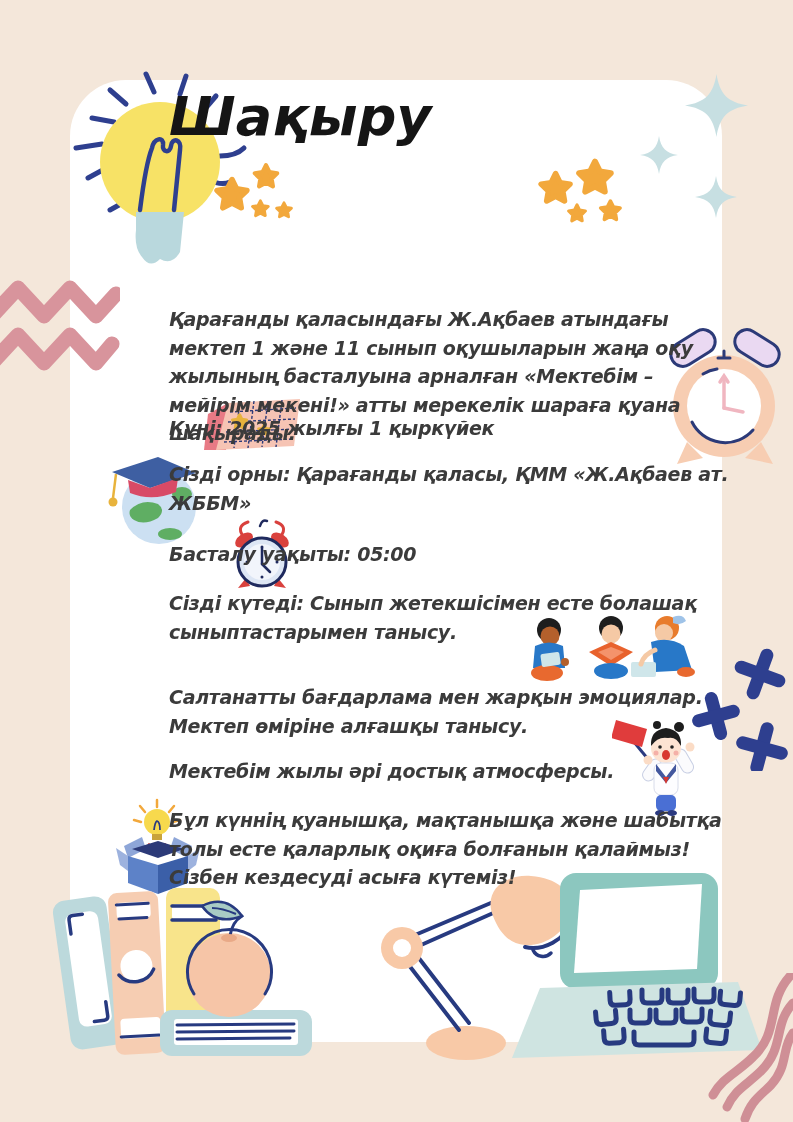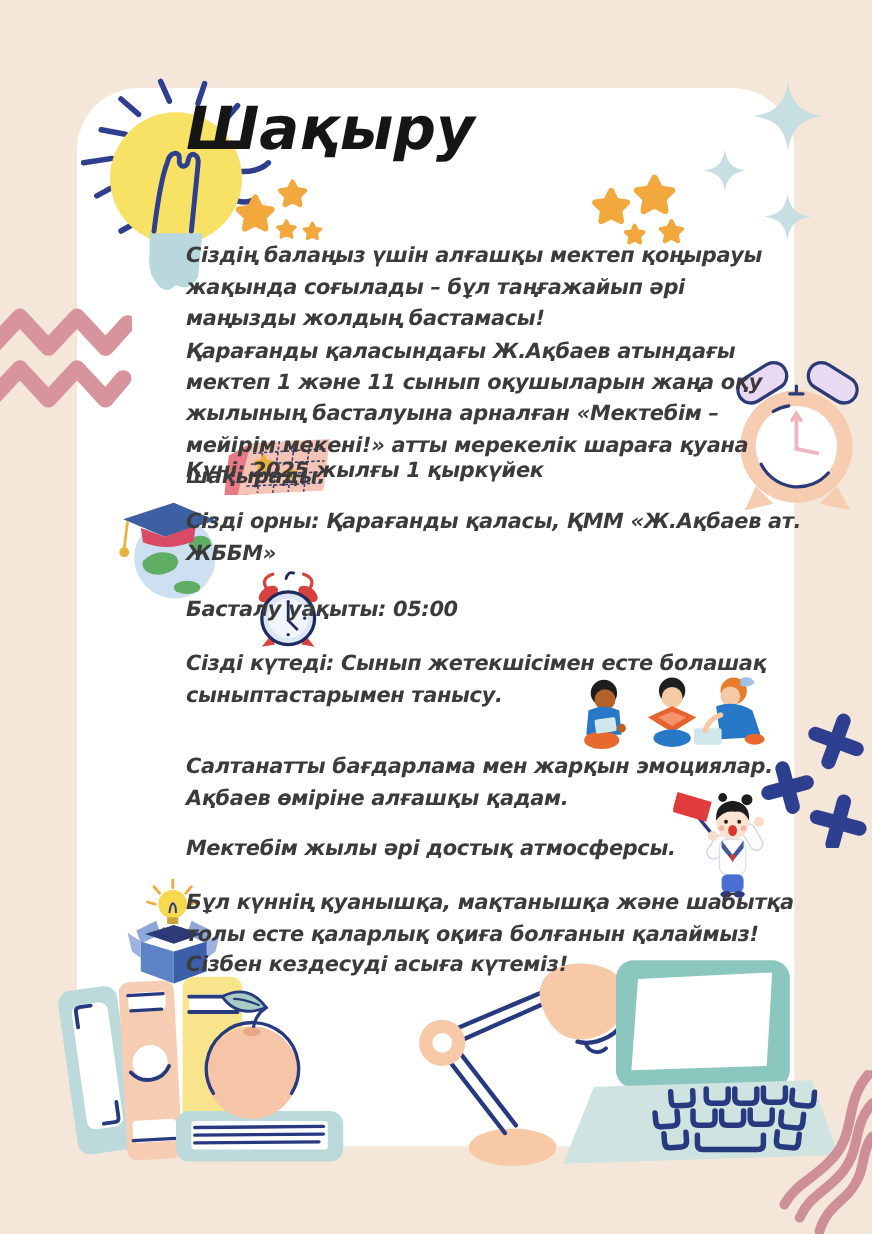--- a/index.html
+++ b/index.html
@@ -333,23 +333,22 @@
 
   <svg class="deco" style="left:695px;top:973px" width="98" height="149" viewBox="0 0 98 149">
     <g fill="none" stroke="#cf8f96" stroke-width="9" stroke-linecap="round">
       <path d="M96,2 C70,30 86,58 58,84 C42,100 28,104 18,122"></path>
       <path d="M98,30 C78,52 90,74 66,98 C52,112 40,116 32,134"></path>
       <path d="M98,60 C86,76 94,92 76,112 C64,124 56,128 50,146"></path>
     </g>
   </svg>
 
   <div class="txt title">Шақыру</div>
-  <div class="txt intro">Сіздің балаңыз үшін алғашқы мектеп қоңырауы жақында соғылады – бұл таңғажайып әрі маңызды жолдың бастамасы!</div>
   <div class="txt invitation">Қарағанды қаласындағы Ж.Ақбаев атындағы мектеп 1 және 11 сынып оқушыларын жаңа оқу жылының басталуына арналған «Мектебім – мейірім мекені!» атты мерекелік шараға қуана шақырады.</div>
   <div class="txt date-line">Күні: 2025 жылғы 1 қыркүйек</div>
   <div class="txt place-line">Сізді орны: Қарағанды қаласы, ҚММ «Ж.Ақбаев ат. ЖББМ»</div>
   <div class="txt time-line">Басталу уақыты: 05:00</div>
   <div class="txt expect-line">Сізді күтеді: Сынып жетекшісімен есте болашақ сыныптастарымен танысу.</div>
-  <div class="txt highlight-0">Салтанатты бағдарлама мен жарқын эмоциялар. Ақбаев өміріне алғашқы қадам.</div>
+  <div class="txt highlight-0">Салтанатты бағдарлама мен жарқын эмоциялар. Мектеп өміріне алғашқы танысу.</div>
   <div class="txt highlight-1">Мектебім жылы әрі достық атмосферсы.</div>
   <div class="txt closing">Бұл күннің қуанышқа, мақтанышқа және шабытқа толы есте қаларлық оқиға болғанын қалаймыз! Сізбен кездесуді асыға күтеміз!</div>
 
 </div>
 
 </body></html>

